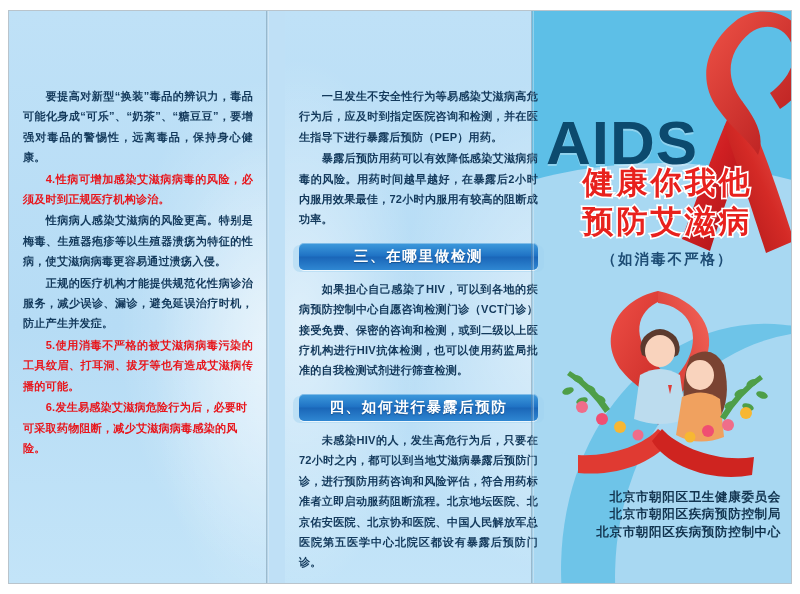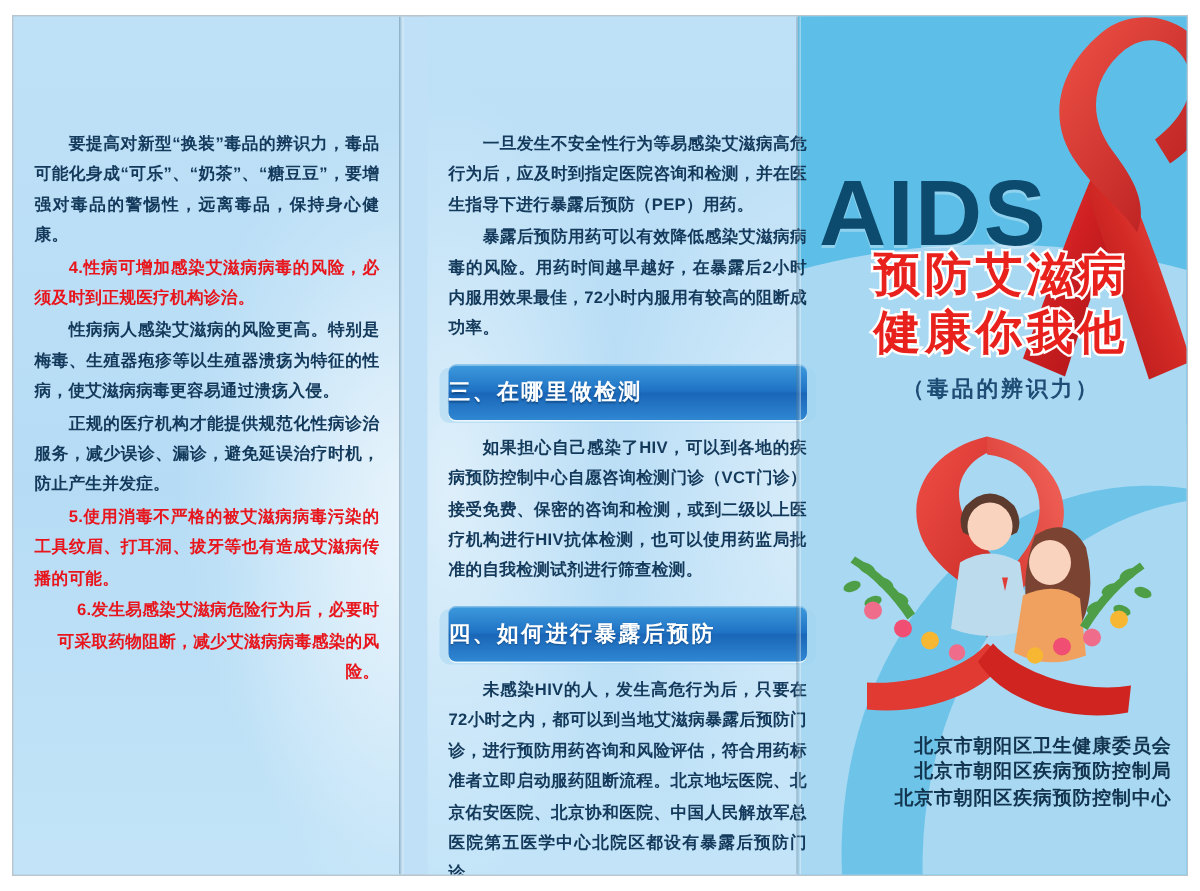--- a/index.html
+++ b/index.html
@@ -121,32 +121,32 @@
     text-indent: 2.05em;
     letter-spacing: 0.2px;
     font-weight: 600;
     color: #13395b;
     margin-bottom: 1px;
   }
   p.para.red {
     color: #e8161c;
     font-weight: 700;
   }
-  p.para.last-left { text-align: right; }
+  p.para.last-left { text-align: left; }
 
   
   .sec-head {
     position: relative;
     margin: 13px 0 9px 0;
-    height: 37px;
+    height: 27px;
     border-radius: 5px;
     background:
       linear-gradient(180deg, #3e9bdd 0%, #1f72c4 48%, #1a66b8 52%, #2f87d2 100%);
     box-shadow: 0 1px 0 rgba(255,255,255,0.75), inset 0 1px 0 rgba(255,255,255,0.35);
-    display: flex; align-items: center; justify-content: flex-start;
+    display: flex; align-items: center; justify-content: center;
   }
   .sec-head::before {
     content: "";
     position: absolute; left: -6px; right: -6px; top: 2px; bottom: -2px;
     border-radius: 7px;
     background: rgba(160,210,240,0.45);
     z-index: -1;
   }
   .sec-head span {
     font-size: 14.6px;
@@ -283,23 +283,23 @@
 
         <path d="M80 96 C92 120 112 172 132 236 L104 248 C86 192 72 150 62 122 Z" fill="url(#rb2)"></path>
 
         <path d="M76 14 C44 38 34 74 56 104 C70 124 86 134 96 150
                  C104 130 92 112 80 96 C62 72 66 46 88 28
                  C104 16 124 22 130 40 C136 58 124 76 108 88
                  L118 104 C146 86 156 54 142 30 C128 6 98 0 76 14 Z" fill="url(#rb3)"></path>
       </svg>
 
       <div class="cover-title">
+        <div class="line">健康你我他</div>
         <div class="line">预防艾滋病</div>
-        <div class="line">健康你我他</div>
-        <div class="sub">（毒品的辨识力）</div>
+        <div class="sub">（如消毒不严格）</div>
       </div>
 
       <svg class="illus" viewBox="0 0 250 200">
         <defs>
           <linearGradient id="ir1" x1="0" y1="0" x2="1" y2="1">
             <stop offset="0%" stop-color="#ef4f46"></stop>
               <stop offset="100%" stop-color="#c0221f"></stop>
           </linearGradient>
           <linearGradient id="ir2" x1="1" y1="0" x2="0" y2="1">
             <stop offset="0%" stop-color="#f4675c"></stop>

